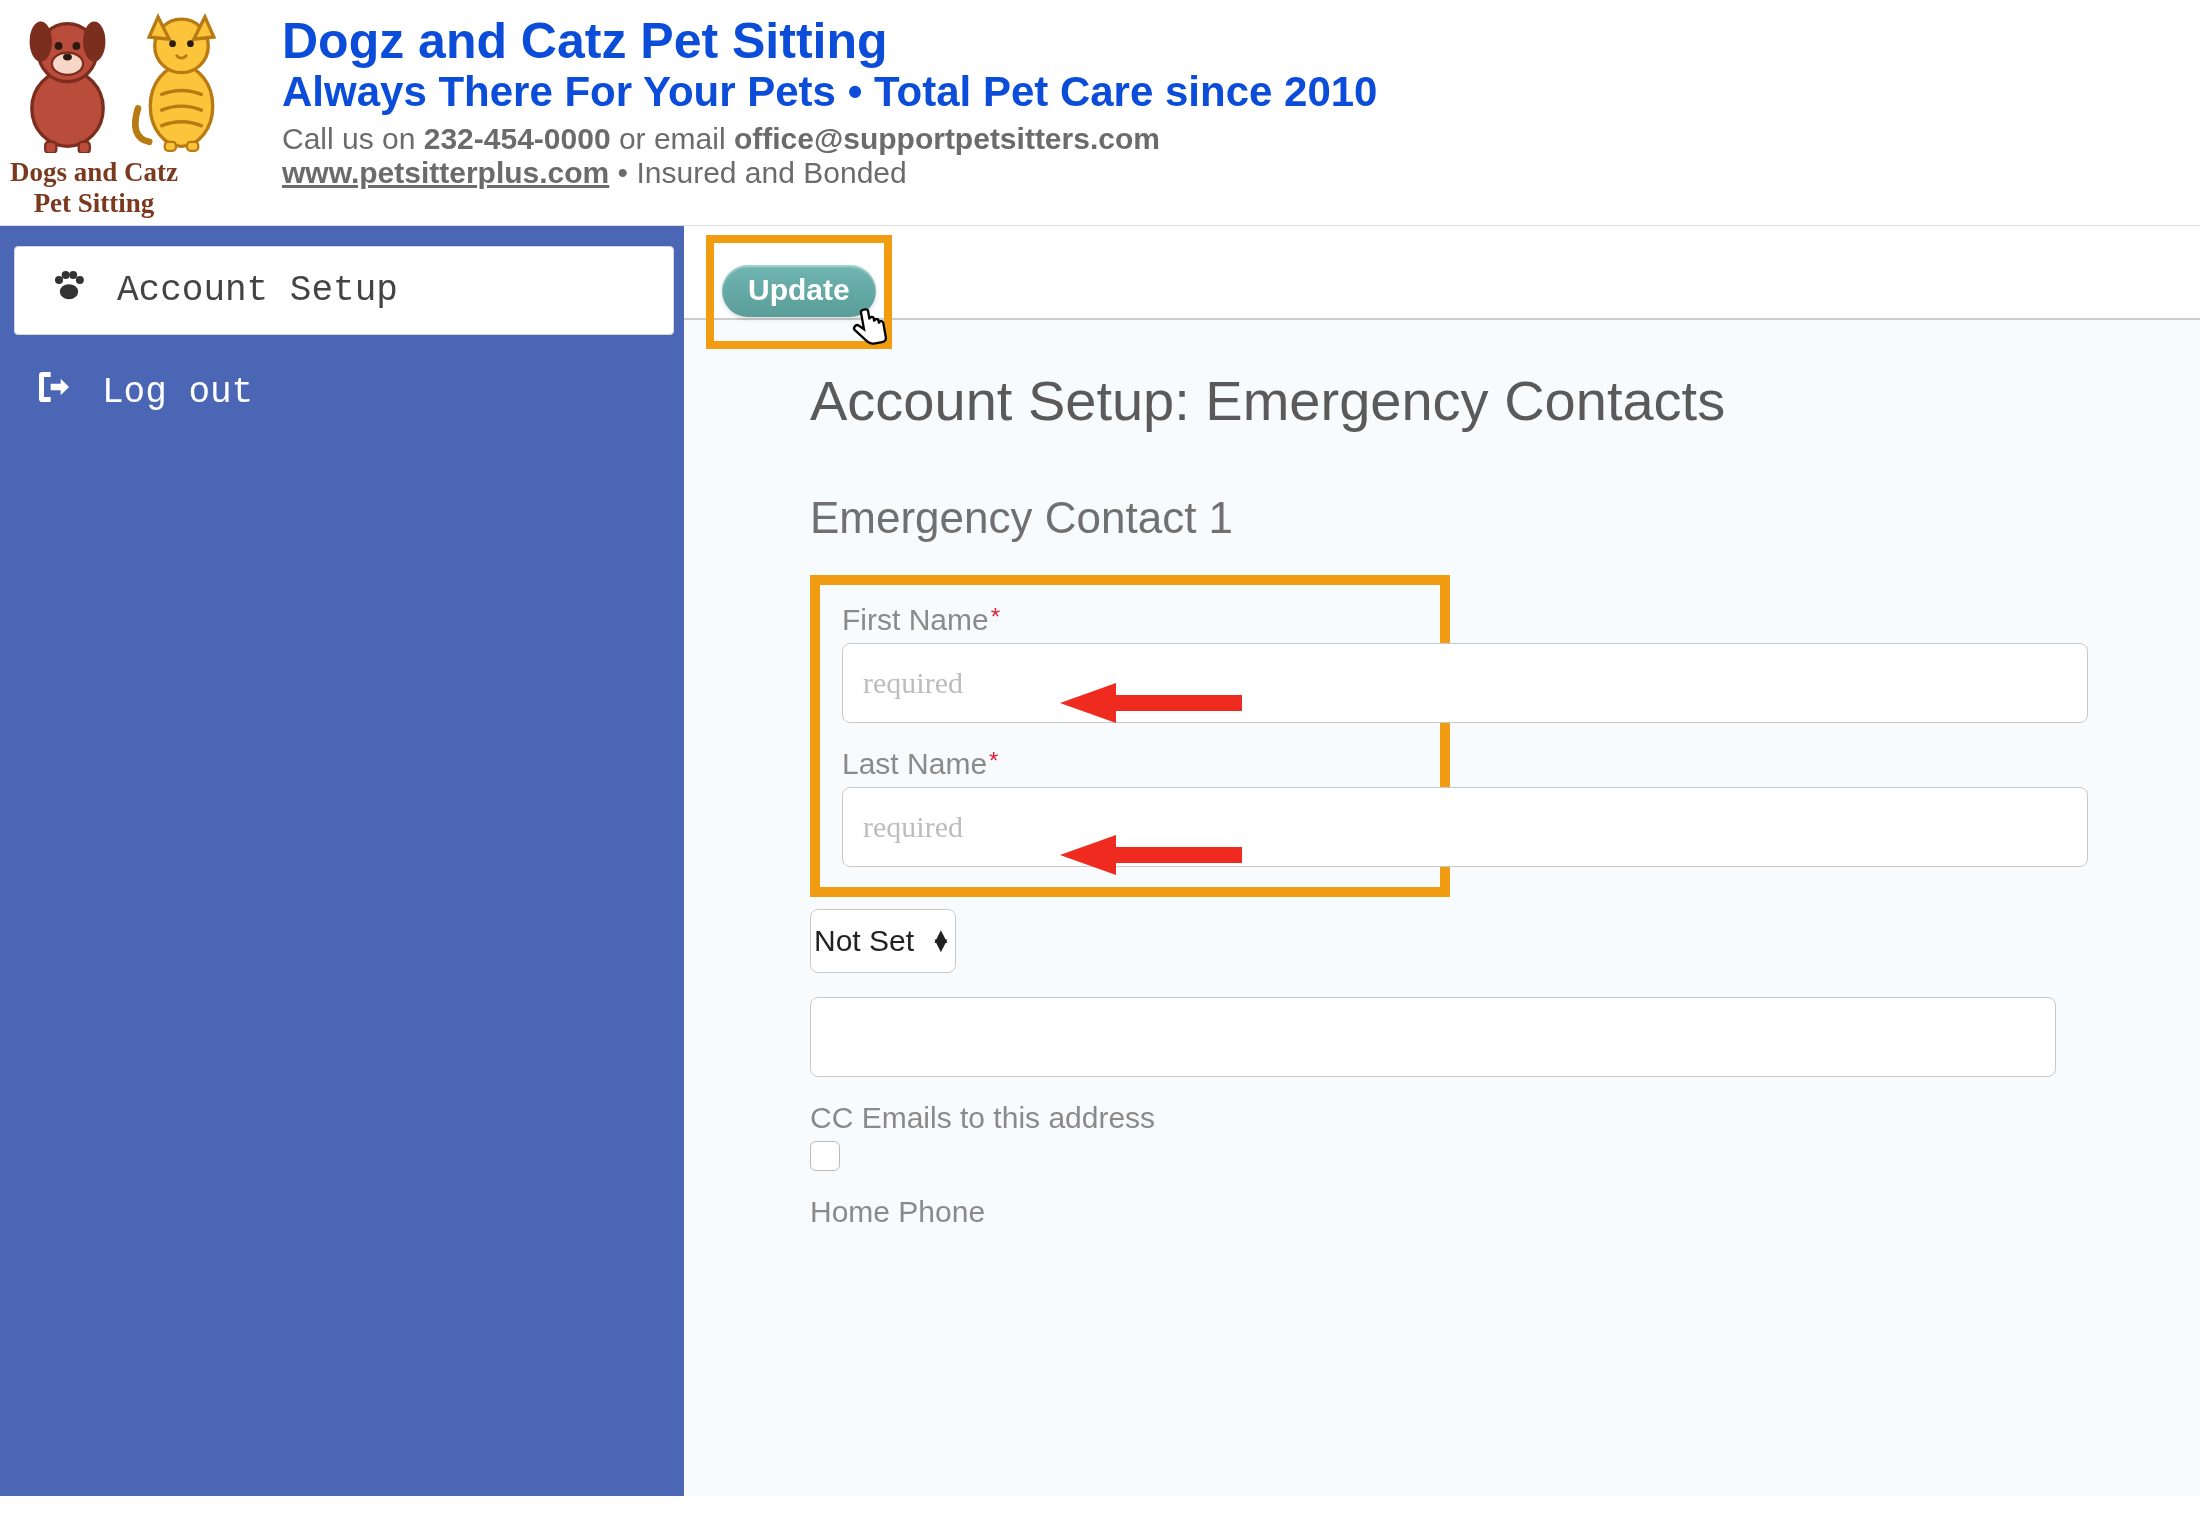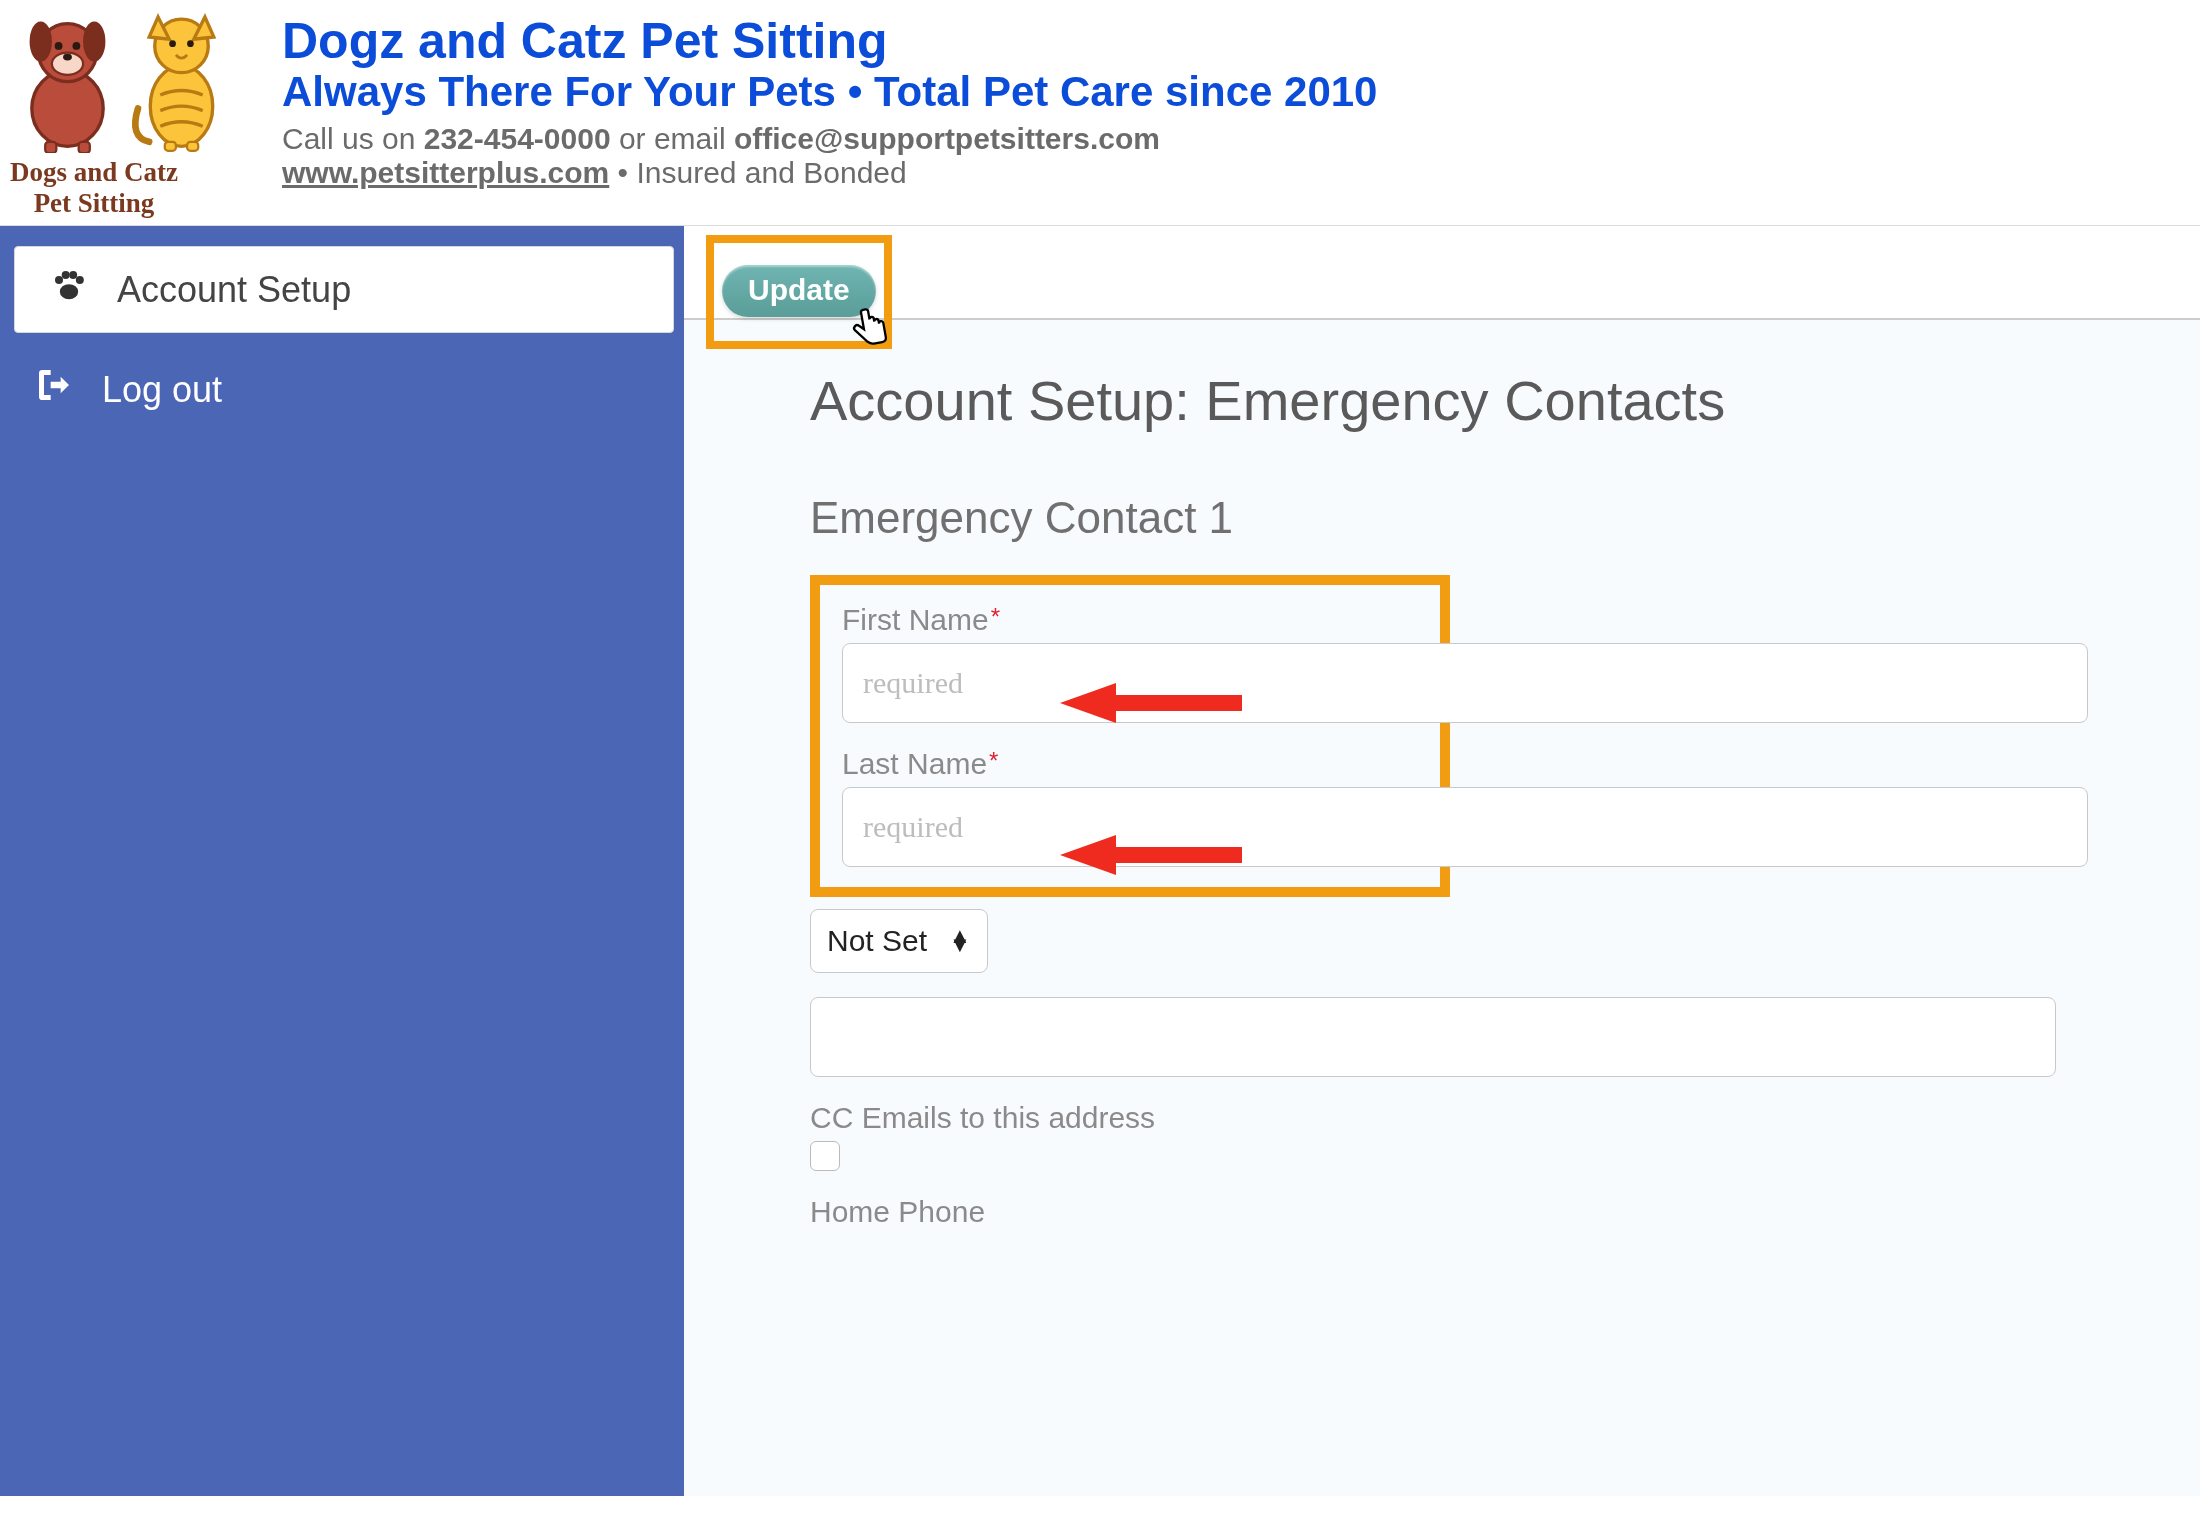--- a/index.html
+++ b/index.html
@@ -80,20 +80,21 @@
     padding-top: 10px;
   }
   .sidebar-item {
     display: flex;
     align-items: center;
     gap: 28px;
     padding: 18px 34px;
     font-size: 36px;
     color: #fff;
     cursor: pointer;
+    font-family: Liberation Mono, monospace;
   }
   .sidebar-item.active {
     background: #fff;
     color: #444;
     margin: 10px 10px 14px 14px;
     border-radius: 4px;
     border: 1px solid #d7d7d7;
   }
   .main {
     flex: 1;
@@ -194,23 +195,23 @@
     pointer-events: none;
   }
   .arrow-1 { left: 240px; top: 92px; }
   .arrow-2 { left: 240px; top: 244px; }
   .select-wrap {
     display: inline-flex;
     align-items: center;
     border: 1px solid #c9c9c9;
     border-radius: 8px;
     height: 64px;
-    padding: 0 16px;
-    background: #fff;
-    gap: 22px;
+    padding: 0 3px;
+    background: #fff;
+    gap: 16px;
     cursor: pointer;
     font-size: 30px;
     color: #222;
   }
   .chev-updown {
     display: inline-flex;
     flex-direction: column;
     line-height: 0.4;
     font-size: 22px;
     color: #222;

